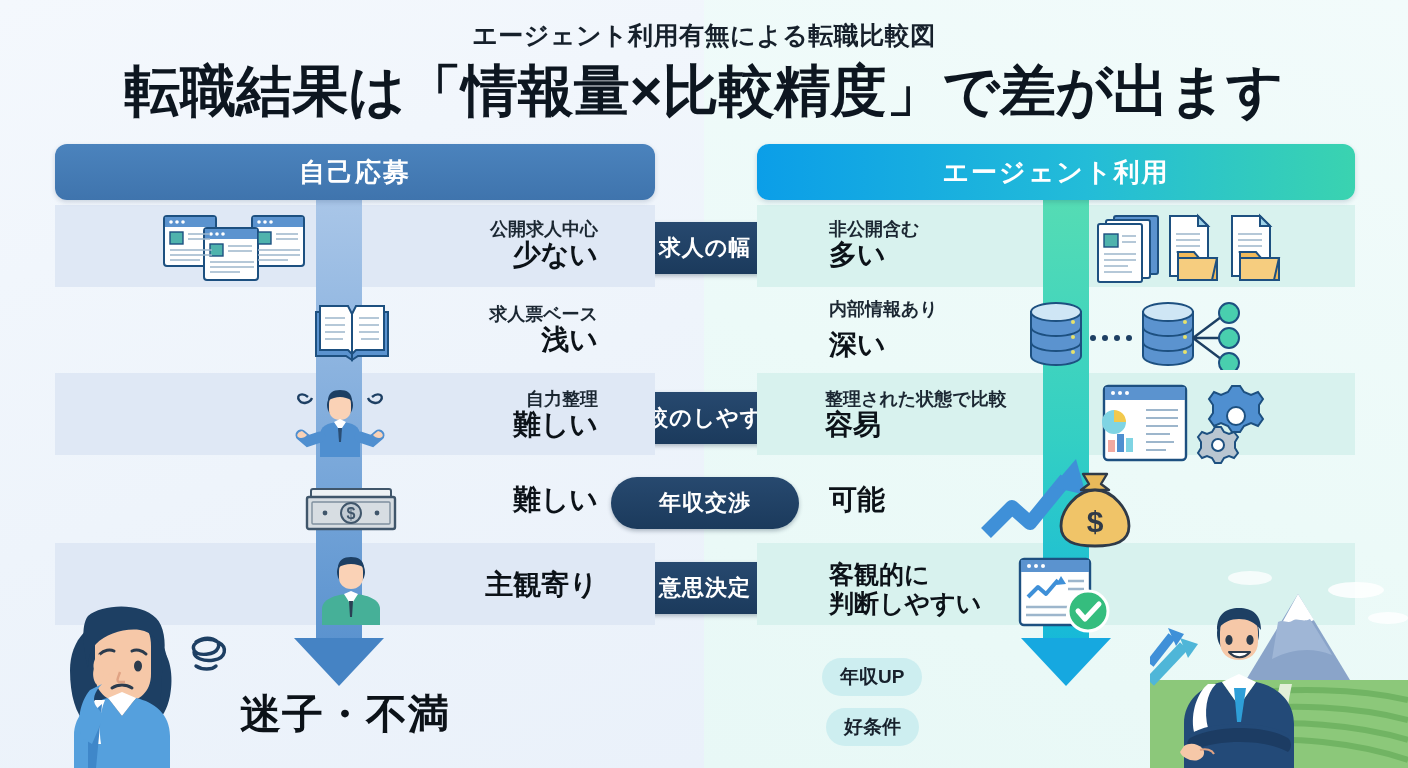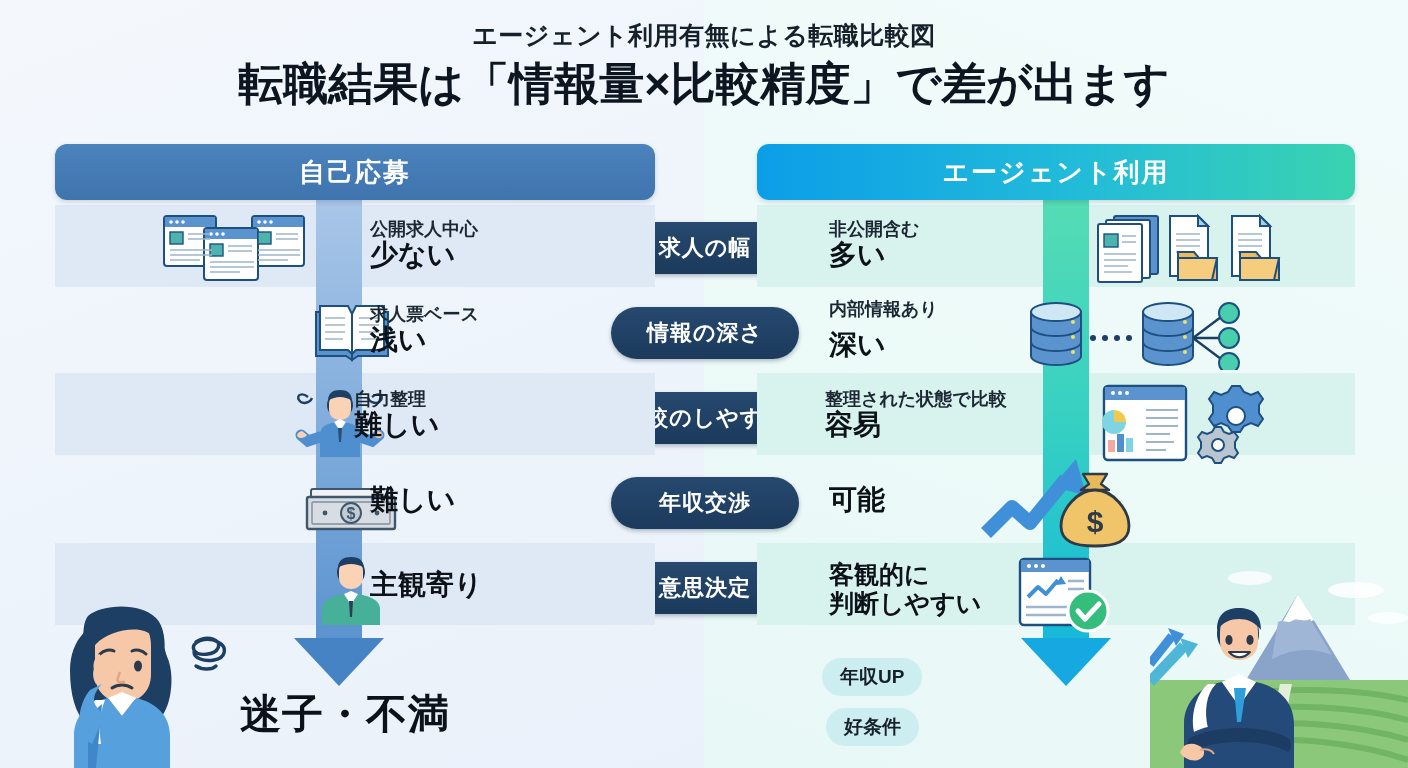--- a/index.html
+++ b/index.html
@@ -17,21 +17,21 @@
   .bg-right { position:absolute; left:704px; top:0; width:704px; height:768px;
               background:linear-gradient(200deg,#f2fbfb 0%,#ecfaf8 55%,#e8f8f6 100%); }
 
   
   .title-wrap { position:absolute; left:0; top:20px; width:1408px; text-align:center; z-index:30; }
   .subtitle {
     font-size:25px; font-weight:bold; color:#16202b; letter-spacing:.5px;
     line-height:1.2;
   }
   .maintitle {
-    font-size:45px; font-weight:bold; color:#0d1620; letter-spacing:0px;
+    font-size:56px; font-weight:bold; color:#0d1620; letter-spacing:0px;
     line-height:1.25; margin-top:6px;
   }
 
   
   .col-head {
     position:absolute; height:56px; border-radius:12px; z-index:25;
     display:flex; align-items:center; justify-content:center;
     color:#ffffff; font-size:26px; font-weight:bold; letter-spacing:2px;
     box-shadow:0 2px 5px rgba(20,50,90,.18);
   }
@@ -58,21 +58,21 @@
   .flowarrow.right { left:1021px; top:638px;
     border-left:45px solid transparent; border-right:45px solid transparent;
     border-top:48px solid #16a8e0; }
 
   
   .row { position:absolute; z-index:20; height:62px; }
   .side-text {
     position:absolute; display:flex; flex-direction:column; justify-content:center;
     height:62px;
   }
-  .side-text.l { right:0; text-align:right; align-items:flex-start; }
+  .side-text.l { right:0; text-align:right; align-items:flex-end; }
   .side-text.r { left:0; text-align:left; align-items:flex-start; }
   .sub { font-size:18px; font-weight:bold; color:#1b2732; line-height:1.15; }
   .big { font-size:28px; font-weight:bold; color:#0c1218; line-height:1.15; }
   .big.two { font-size:25px; }
 
   .pill {
     position:absolute; height:52px; border-radius:26px;
     background:linear-gradient(180deg,#27496f 0%,#1b3a5c 100%);
     color:#ffffff; display:flex; align-items:center; justify-content:center;
     font-size:22px; font-weight:bold; letter-spacing:1px;
@@ -416,31 +416,28 @@
       <div class="big">多い</div>
     </div>
   </div>
 
   <div class="row" style="left:370px;top:299px;width:228px;">
     <div class="side-text l" style="width:228px;">
       <div class="sub">求人票ベース</div>
       <div class="big">浅い</div>
     </div>
   </div>
-  <div class="pill" style="left:611px;top:307px;width:188px;">
-    <span>情報の深さ</span>
-  </div>
   <div class="row" style="left:829px;top:299px;width:240px;">
     <div class="side-text r" style="width:240px;gap:9px;">
       <div class="sub">内部情報あり</div>
       <div class="big">深い</div>
     </div>
   </div>
 
-  <div class="row" style="left:354px;top:384px;width:228px;text-decoration:underline;">
+  <div class="row" style="left:370px;top:384px;width:228px;text-decoration:underline;">
     <div class="side-text l" style="width:228px;">
       <div class="sub">自力整理</div>
       <div class="big">難しい</div>
     </div>
   </div>
   <div class="pill" style="left:597px;top:392px;width:216px;">
     <span>比較のしやすさ</span>
   </div>
   <div class="row" style="left:825px;top:384px;width:266px;">
     <div class="side-text r" style="width:266px;">

